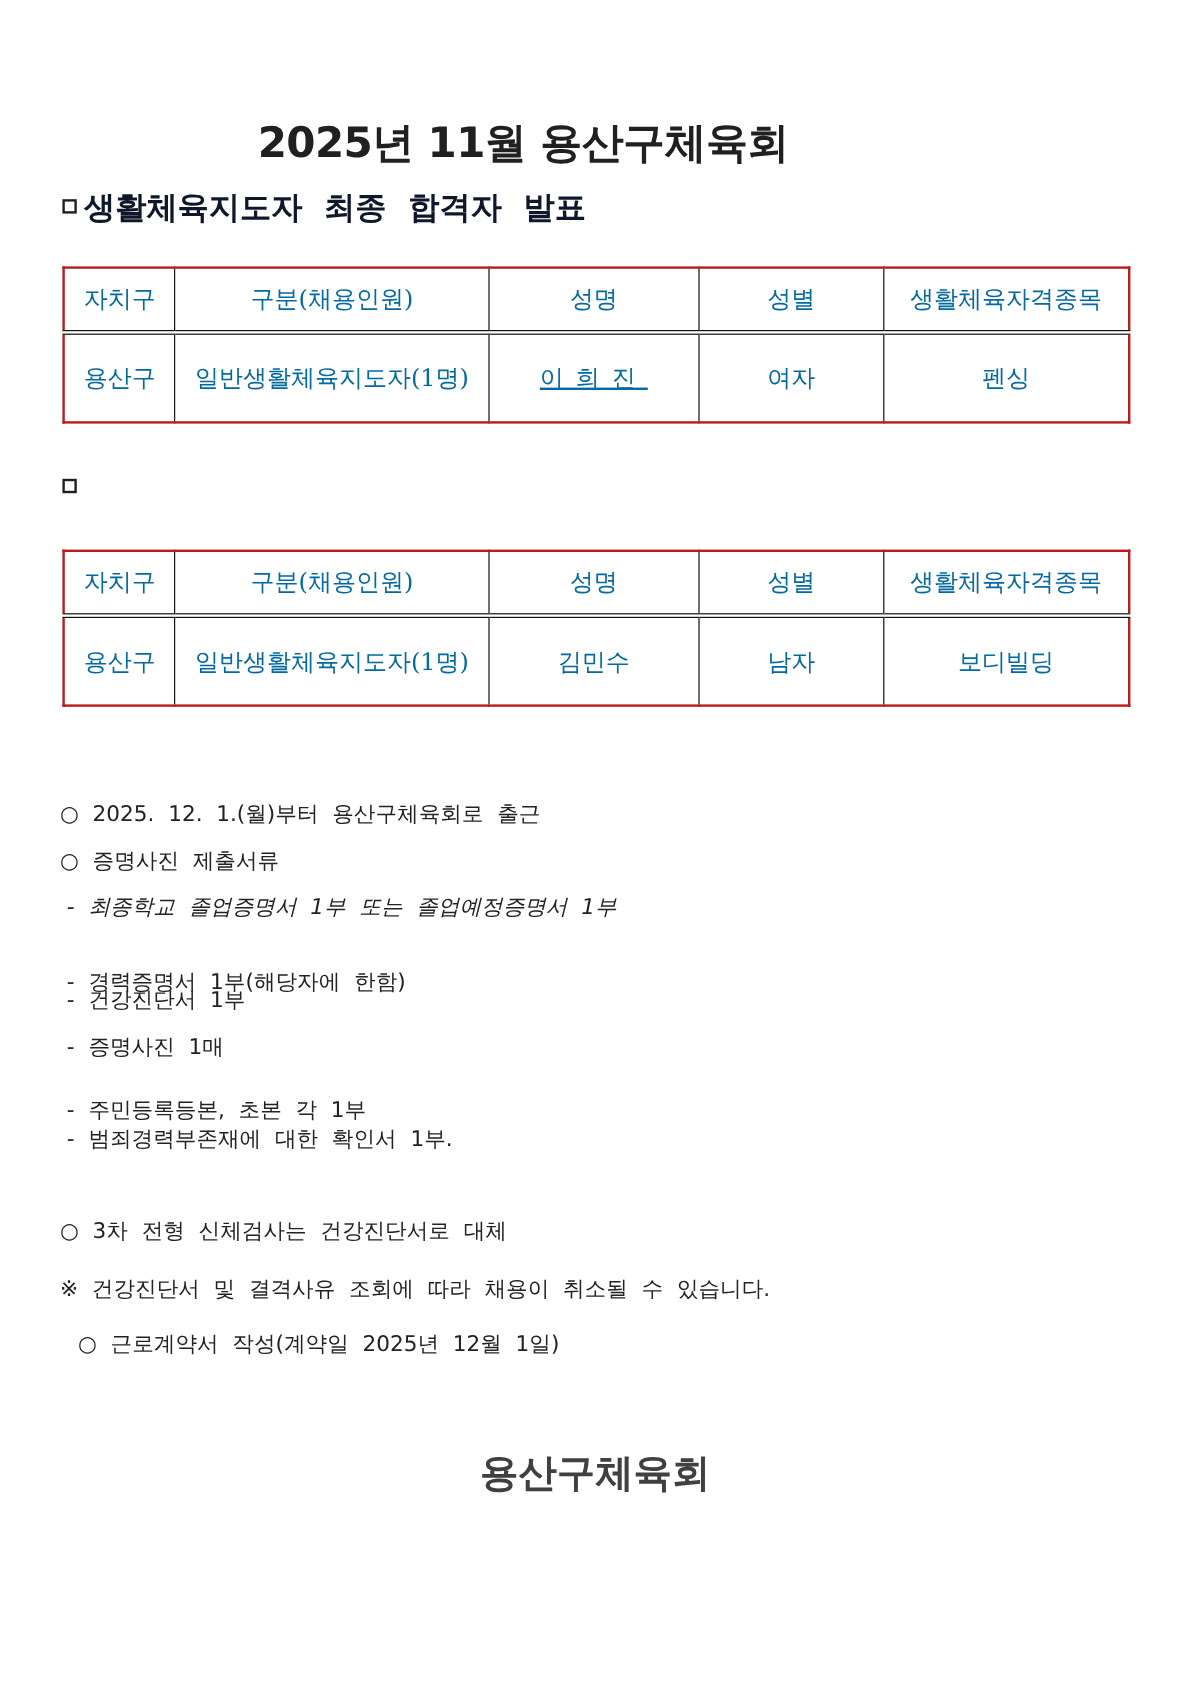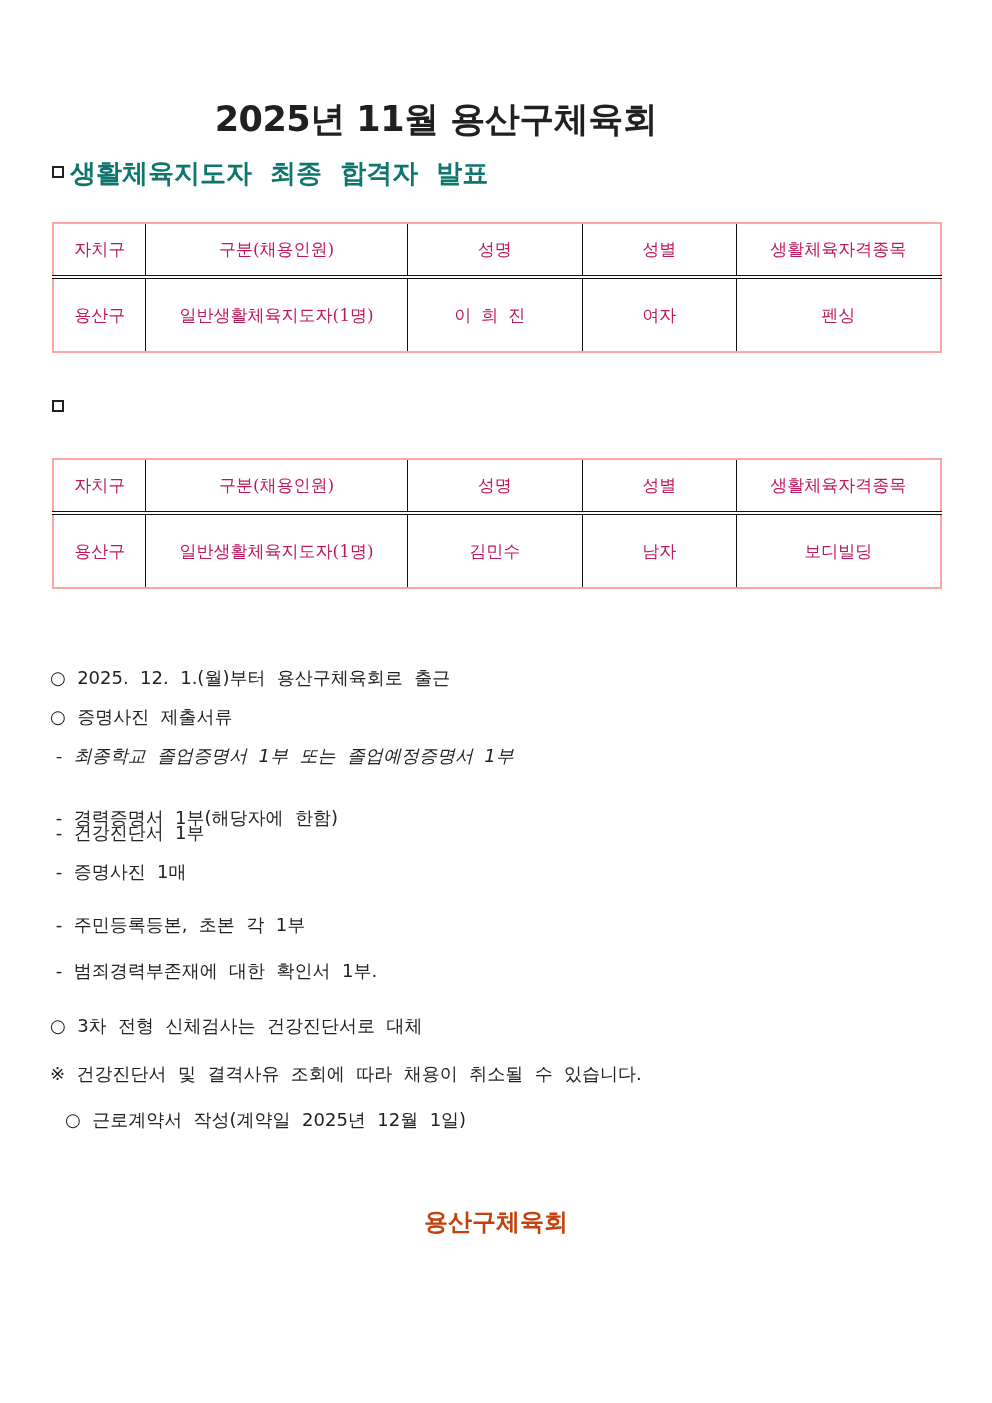--- a/index.html
+++ b/index.html
@@ -8,49 +8,49 @@
       color: #1a1a1a;
       font-family: "DejaVu Sans", "Liberation Sans", sans-serif;
     }
     .title {
       position: absolute; left: 0; top: 96px; width: 872px;
       text-align: center; font-size: 35px; font-weight: bold; letter-spacing: -0.5px;
       color: #202020;
     }
     .section-heading {
       position: absolute; left: 52px; font-size: 26px; font-weight: bold;
-      color: #0f766e; white-space: pre;
+      color: #0f172a; white-space: pre;
     }
     .section-heading .sq {
       display: inline-block; width: 12px; height: 12px; border: 2px solid #202020;
       margin-right: 6px; vertical-align: 4px; box-sizing: border-box;
     }
     table.result {
       position: absolute; left: 52px; width: 890px;
-      border-collapse: collapse; border: 2px solid #fca5a5;
+      border-collapse: collapse; border: 2px solid #b91c1c;
       font-family: "DejaVu Serif", "Liberation Serif", serif;
-      font-size: 17px; color: #be185d;
+      font-size: 20px; color: #0369a1;
     }
     table.result td {
       border-left: 1px solid #111; border-right: 1px solid #111;
       text-align: center; vertical-align: middle; padding: 0;
     }
     table.result tr.head td { height: 51px; border-bottom: 4px double #111; }
     table.result tr.body td { height: 72px; }
     .c1 { width: 85px; } .c2 { width: 242px; } .c3 { width: 162px; }
     .c4 { width: 142px; } .c5 { width: 189px; }
-    .spaced { letter-spacing: 10px; }
+    .spaced { letter-spacing: 10px; text-decoration: underline; }
     .notes {
       position: absolute; left: 50px; font-size: 18px; color: #222;
       font-family: "DejaVu Sans", "Liberation Sans", sans-serif;
     }
     .line { position: absolute; left: 0; white-space: pre; }
     .footer {
       position: absolute; left: 0; top: 1206px; width: 992px; text-align: center;
-      font-size: 24px; font-weight: bold; color: #c2410c;
+      font-size: 32px; font-weight: bold; color: #404040;
       font-family: Liberation Serif, serif;
     }
   </style>
 </head>
 <body>
 
 <div class="title">2025년 11월 용산구체육회</div>
 
 <div class="section-heading" style="top:156px;"><span class="sq"></span><span>생활체육지도자  최종  합격자  발표</span></div>
 
@@ -95,19 +95,19 @@
   </table>
 
 <div class="notes" style="top:0;">
   <div class="line" style="top:666px;">○  2025.  12.  1.(월)부터  용산구체육회로  출근</div>
   <div class="line" style="top:705px;">○  증명사진  제출서류</div>
   <div class="line" style="top:744px;font-style:italic;"> -  최종학교  졸업증명서  1부  또는  졸업예정증명서  1부</div>
   <div class="line" style="top:806px;"> -  경력증명서  1부(해당자에  한함)</div>
   <div class="line" style="top:821px;"> -  건강진단서  1부</div>
   <div class="line" style="top:860px;"> -  증명사진  1매</div>
   <div class="line" style="top:913px;"> -  주민등록등본,  초본  각  1부</div>
-  <div class="line" style="top:959px;"> -  범죄경력부존재에  대한  확인서  1부.</div>
+  <div class="line" style="top:937px;"> -  범죄경력부존재에  대한  확인서  1부.</div>
   <div class="line" style="top:1014px;">○  3차  전형  신체검사는  건강진단서로  대체</div>
   <div class="line" style="top:1062px;">※  건강진단서  및  결격사유  조회에  따라  채용이  취소될  수  있습니다.</div>
   <div class="line" style="top:1108px;margin-left:15px;">○  근로계약서  작성(계약일  2025년  12월  1일)</div>
 </div>
 
 <div class="footer">용산구체육회</div>
 
 </body></html>

